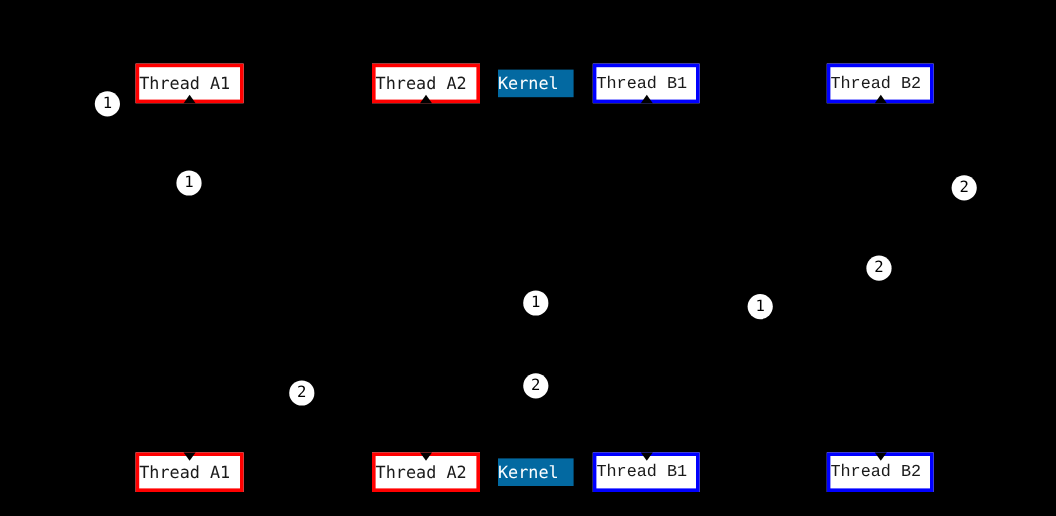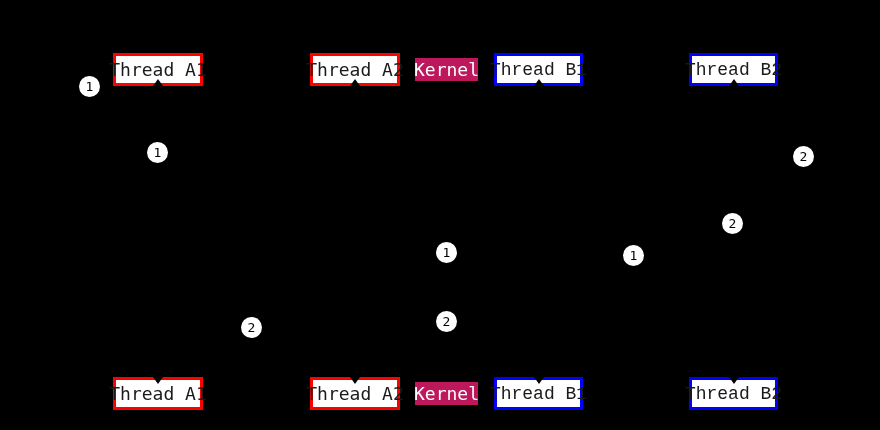--- a/index.html
+++ b/index.html
@@ -14,29 +14,29 @@
     background: #000000;
     overflow: hidden;
     font-family: "DejaVu Sans Mono", "Liberation Mono", monospace;
   }
   .box {
     position: absolute;
     box-sizing: border-box;
     background: #ffffff;
     display: flex;
     align-items: center;
-    justify-content: center;
-    font-size: 18px;
+    justify-content: flex-start;
+    font-size: 14px;
     color: #1a1a1a;
     white-space: nowrap;
   }
   .box.red   { border: 3px solid #ff0000; }
   .box.blue  { border: 3px solid #0000ff; font-family: Liberation Mono, monospace; }
   .box.kernel {
-    background: #be185d;
+    background: #0369a1;
     border: none;
     color: #ffffff;
   }
   .notch {
     position: absolute;
     width: 0;
     height: 0;
     left: 50%;
     transform: translateX(-50%);
   }

